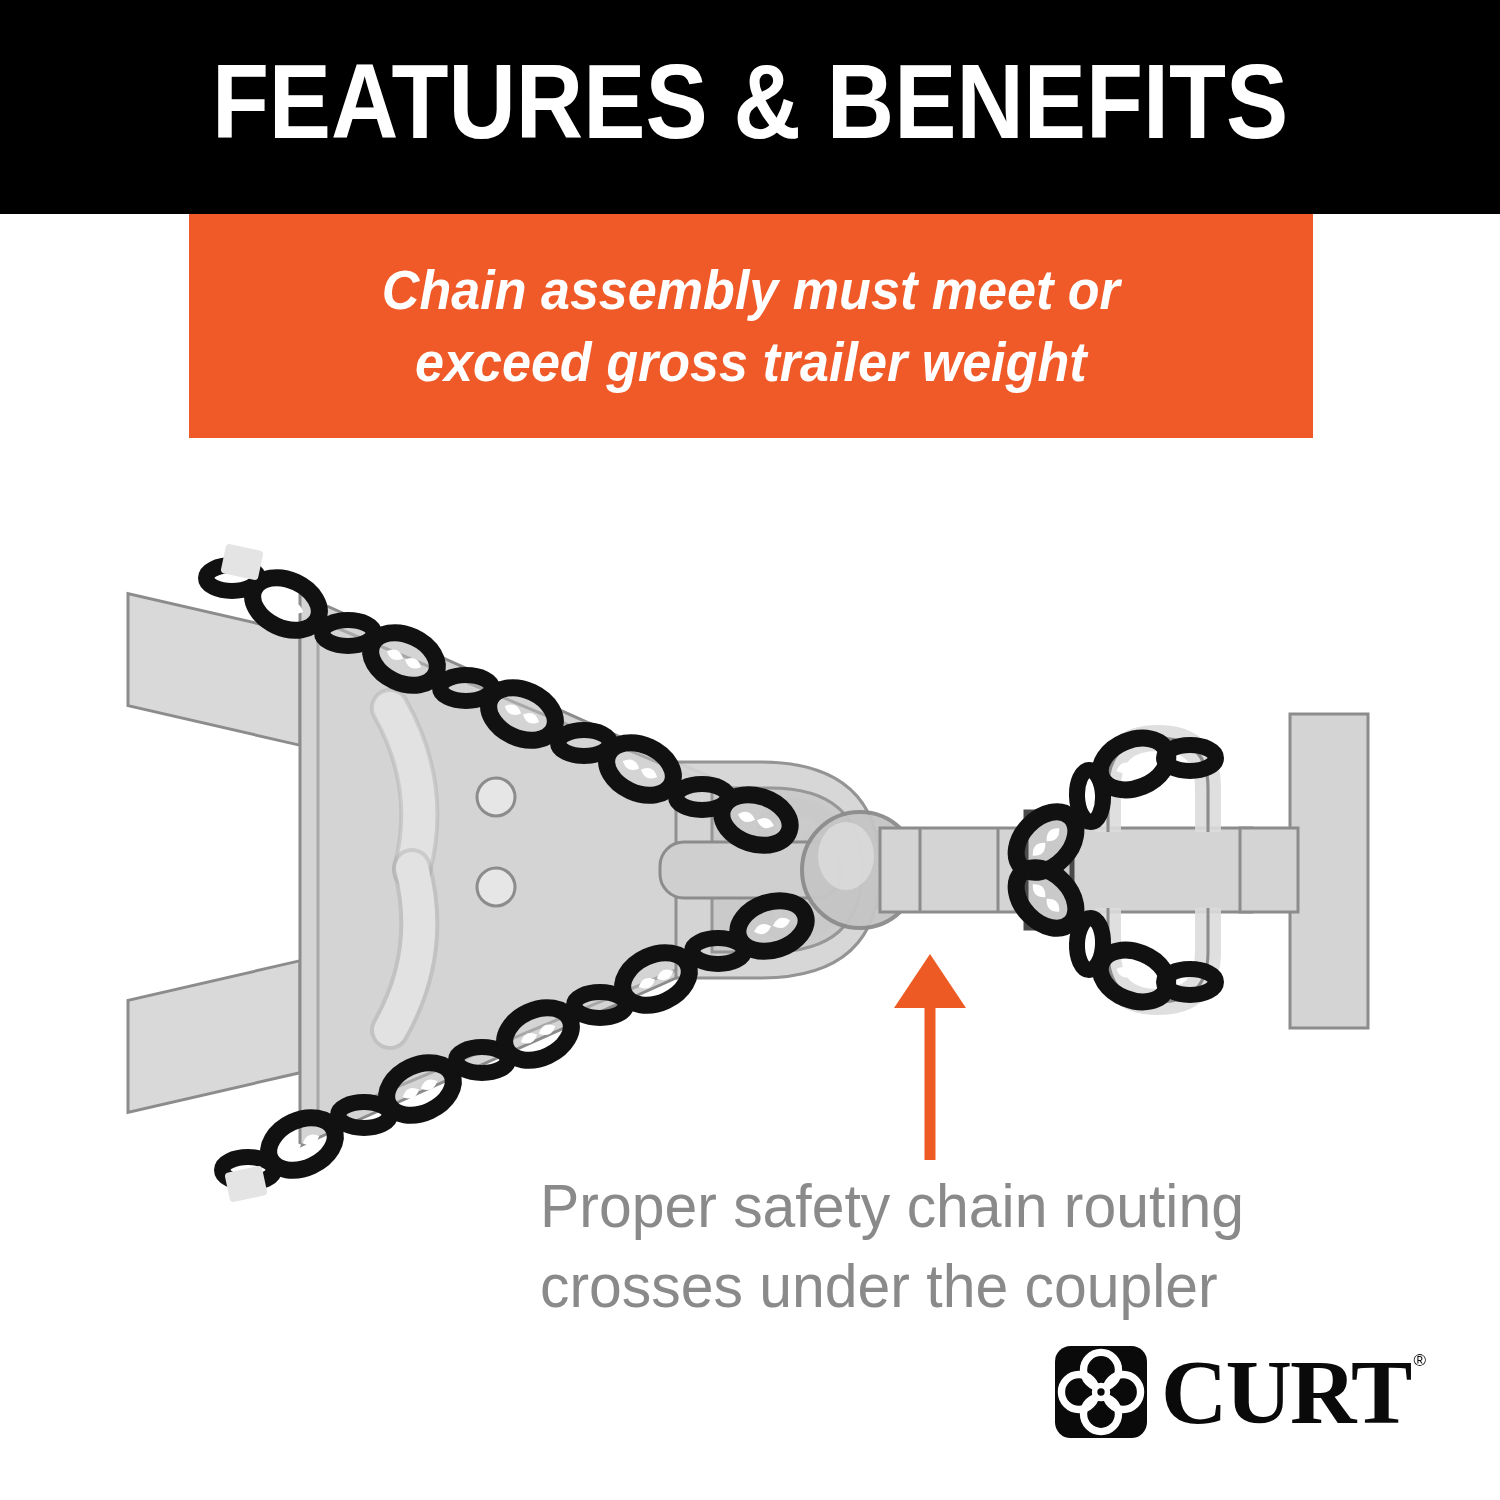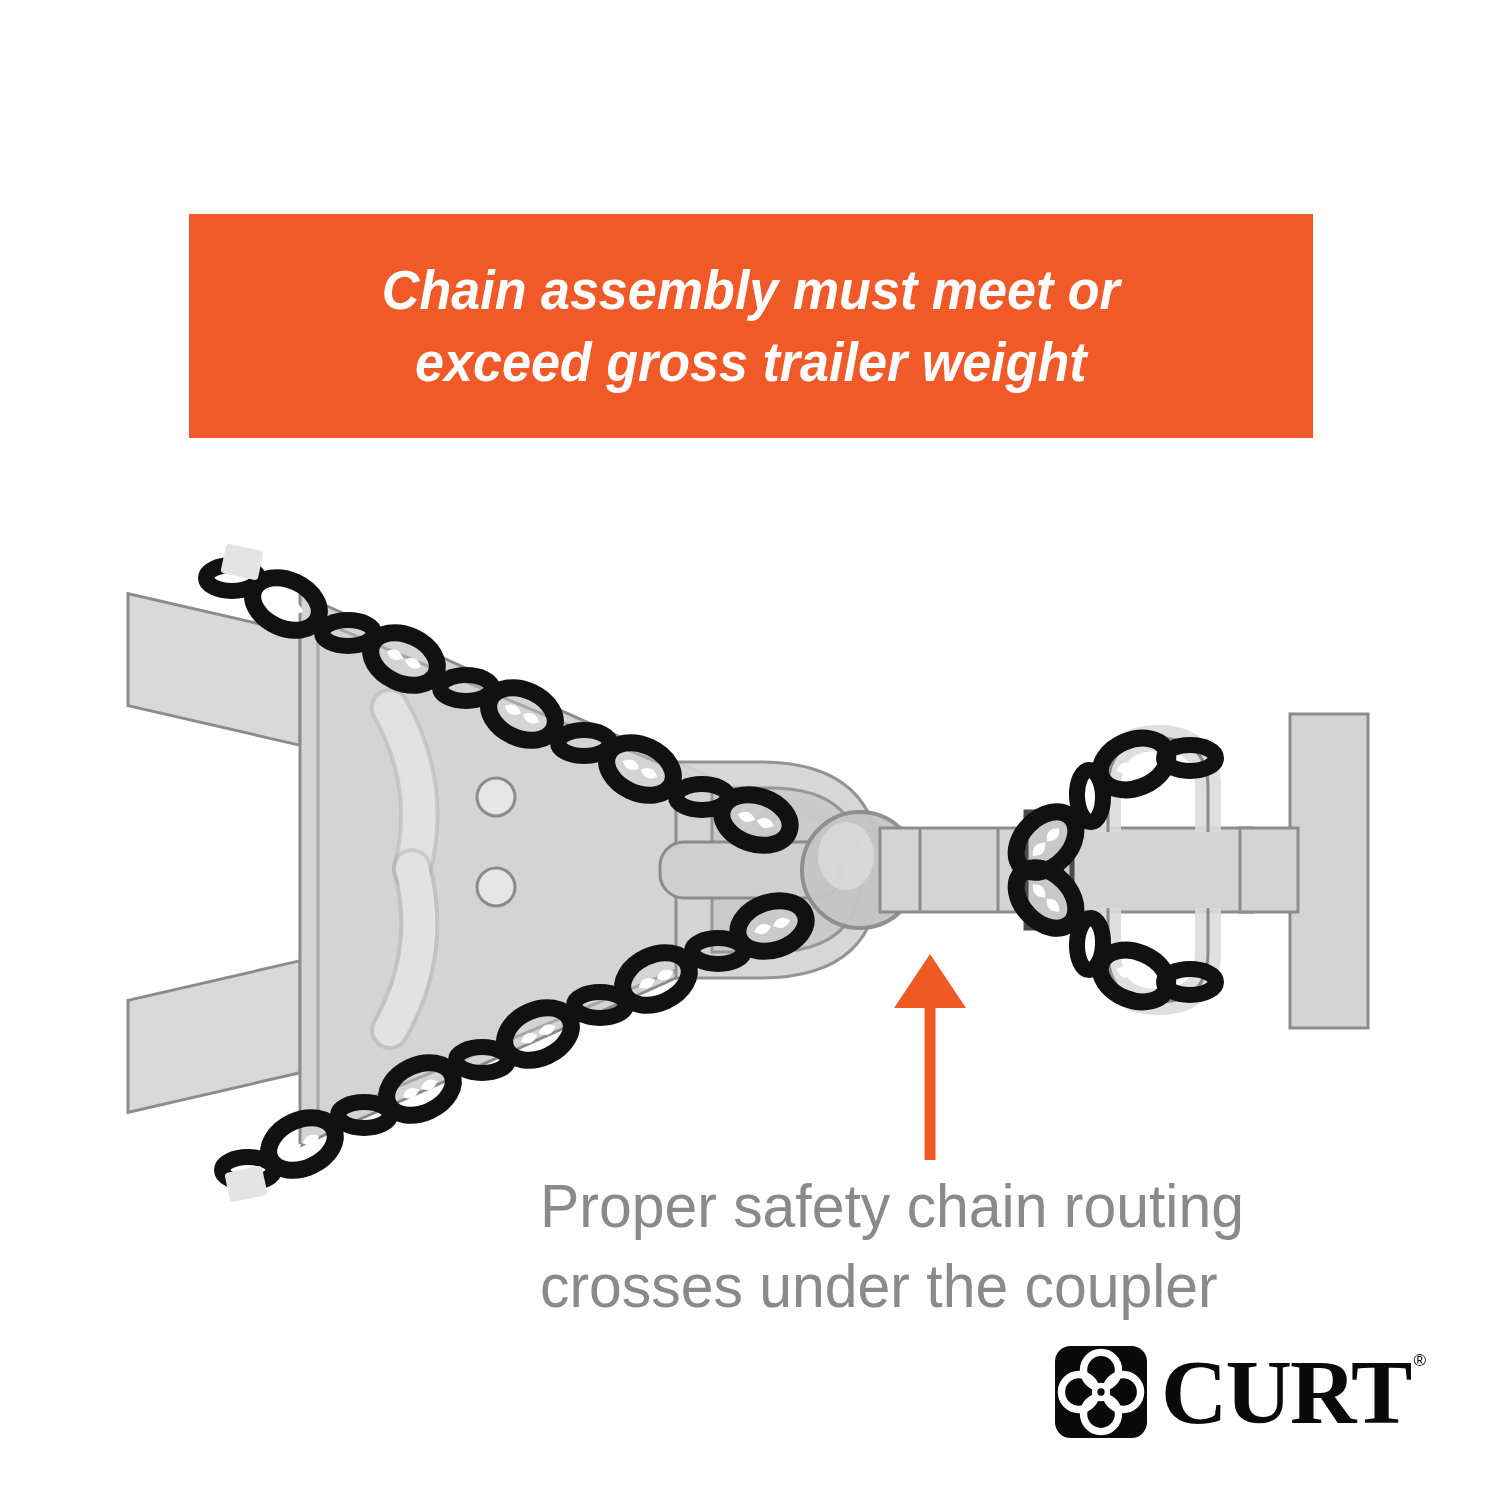--- a/index.html
+++ b/index.html
@@ -120,20 +120,23 @@
     color: #0a0a0a;
     margin-top: 6px;
     margin-left: 3px;
   }
 </style>
 </head>
 <body>
 
 <div id="page">
 
+  <div id="header-band">
+    <div id="header-title">FEATURES &amp; BENEFITS</div>
+  </div>
 
   <div id="orange-banner">
     <div id="banner-text">Chain assembly must meet or
 exceed gross trailer weight</div>
   </div>
 
   <svg id="illustration" viewBox="0 0 1500 800">
 
     <defs>
 

